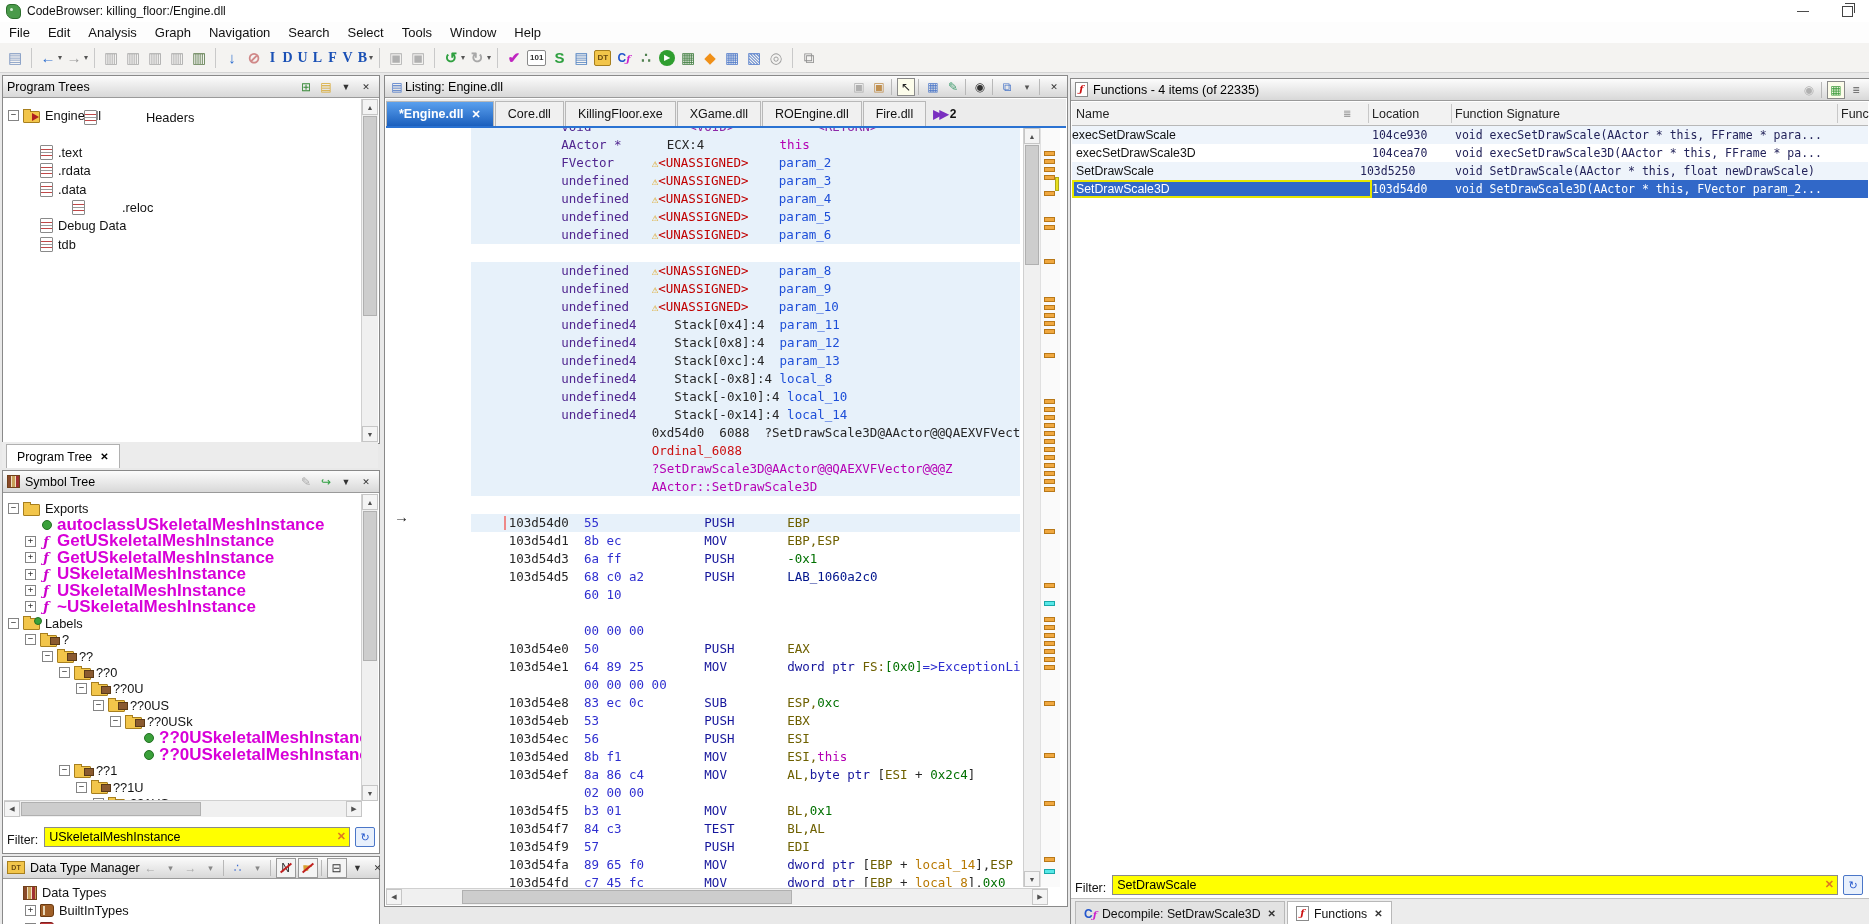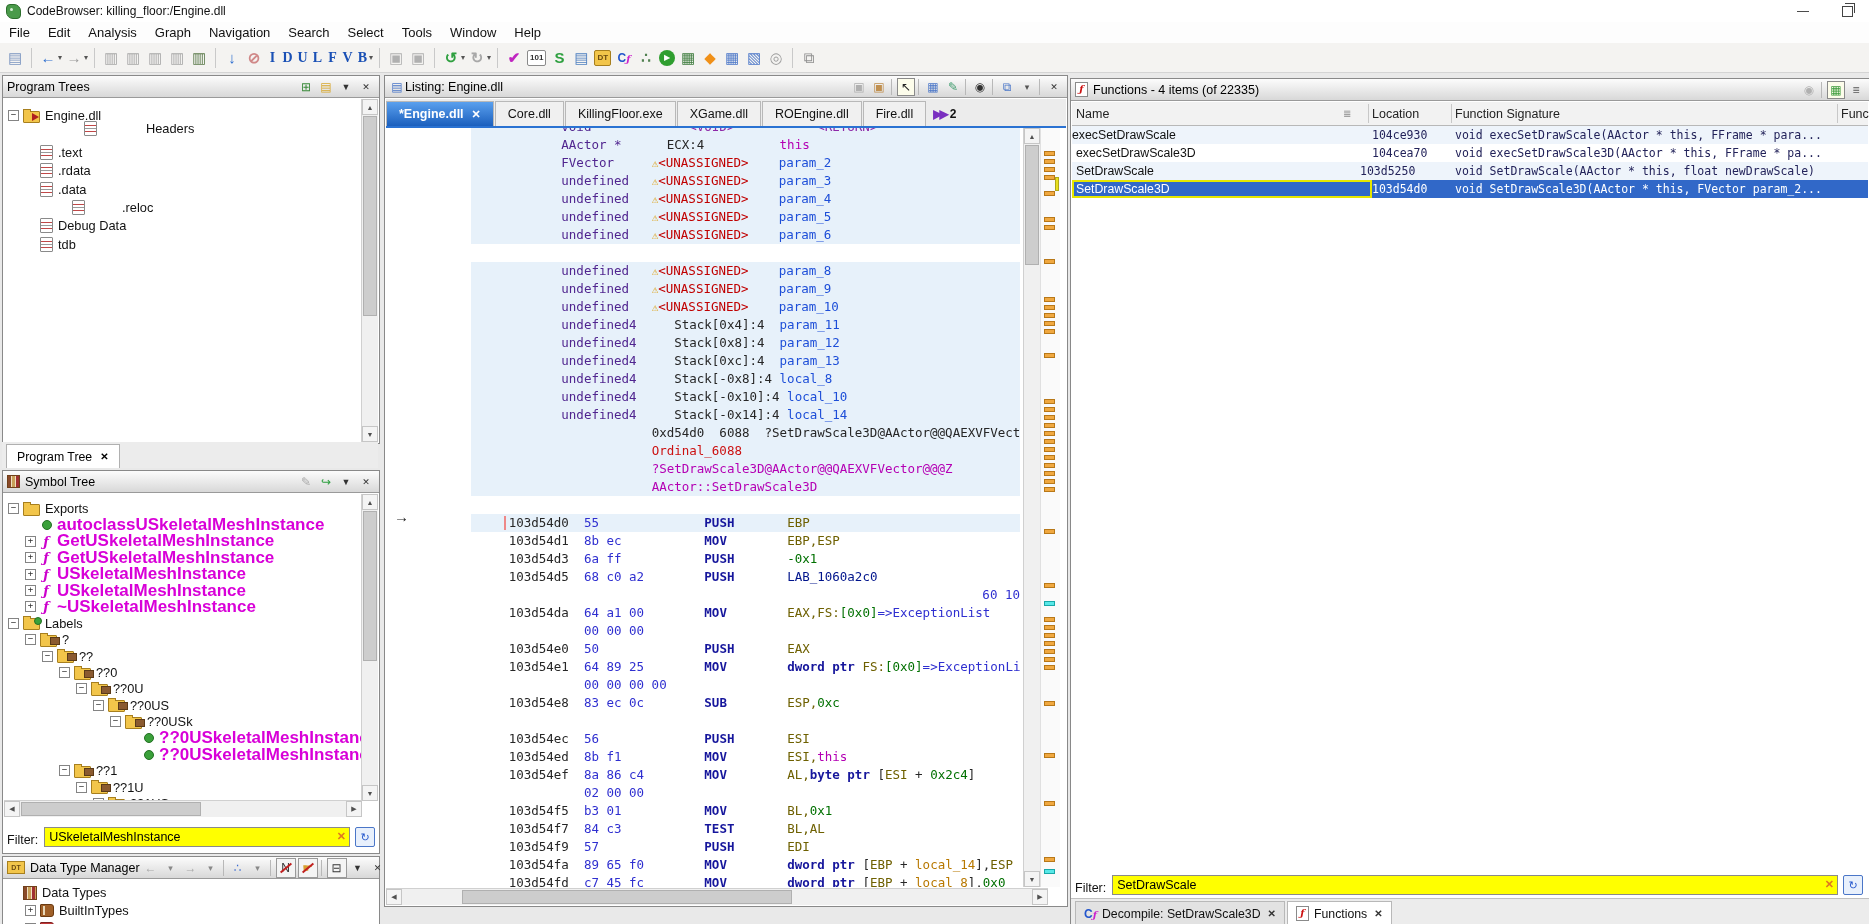--- a/index.html
+++ b/index.html
@@ -80,21 +80,21 @@
   .ltab-more{display:flex;align-items:center;padding:0 6px;font-size:12px;color:#111;font-weight:bold;height:24px;}
   .ltab-more .chev{color:#7a2fc0;font-size:12px;letter-spacing:-3px;margin-right:4px;}
   #lst-body{position:absolute;left:1px;top:52px;right:1px;bottom:19px;background:#fff;overflow:hidden;}
   #lst-lines{position:absolute;left:85px;top:0;width:549px;bottom:0;overflow:hidden;}
   .lst-ln{position:absolute;left:0;width:549px;height:18px;white-space:pre;font-family:"DejaVu Sans Mono",monospace;font-size:12.5px;line-height:18px;}
   .ln-s{background:#e7f1fa;}
   .ln-c{background:#e7f1fa;}
   .caret{position:absolute;left:33px;top:2px;width:2px;height:14px;background:#ee8888;}
   .sg-t{color:#50258f;} .sg-s{color:#262626;} .sg-p{color:#262626;} .sg-w{color:#dda014;font-size:11px;}
   .sg-u{color:#c00000;} .sg-v{color:#1d4ed8;} .sg-r{color:#6e6000;} .sg-i{color:#007000;}
-  .sg-b{color:#2f2fd0;} .sg-m{color:#16169c;font-weight:bold;} .sg-l{color:#00148c;} .sg-f{color:#2f2fd0;}
+  .sg-b{color:#2f2fd0;} .sg-m{color:#16169c;} .sg-l{color:#00148c;} .sg-f{color:#2f2fd0;}
   .sg-th{color:#b400b4;} .sg-g{color:#b400b4;} .sg-o{color:#cc1111;} .sg-a{color:#262626;} .sg-lc{color:#b87800;} .sg-rt{color:#8d28a8;}
   #lst-arrow{position:absolute;left:8px;top:380px;font-size:15px;font-weight:bold;color:#222;}
   #lst-annot{position:absolute;left:654px;top:0;width:19px;bottom:0;background:#fafafa;border-left:1px solid #e0e0e0;}
   .mark{position:absolute;left:3px;width:11px;height:5px;background:#f0a840;border:1px solid #b87818;box-sizing:border-box;}
   .mark.c{background:#58e8e8;border-color:#18a8a8;}
   .mark.y{left:14px;width:4px;height:14px;background:#e8e020;border-color:#b0a818;}
   
   #fn-colhdr{position:absolute;left:1px;top:23px;right:1px;height:23px;background:#f2f2f2;border-bottom:1px solid #b8b8b8;}
   .fn-col{position:absolute;top:0;height:23px;display:flex;align-items:center;font-size:12.5px;color:#222;}
   .fn-divider{position:absolute;top:2px;width:1px;height:19px;background:#c8c8c8;}
@@ -207,21 +207,21 @@
           <span class="h-ico" style="color: rgb(51, 51, 51); font-size: 9px;">▼</span>
           <span class="h-ico" style="color: rgb(51, 51, 51); font-size: 9px;">✕</span>
         </span>
     </div>
     <div class="tree" style="left:1px;top:23px;right:17px;bottom:1px;">
         <div class="tree-row" style="top: 8px; left: 4px;">
           <span class="expander">−</span>
           <span class="ico ico-folder-arrow"></span>
           <span class="tree-label">Engine.dll</span>
         </div>
-        <div class="tree-row" style="top: 21px; left: 21px; gap: 44px;">
+        <div class="tree-row" style="top: 10px; left: 21px; gap: 44px;">
           <span class="exp-space"></span>
           <span class="ico ico-frag"></span>
           <span class="tree-label">Headers</span>
         </div>
         <div class="tree-row" style="top: 44.8px; left: 21px;">
           <span class="exp-space"></span>
           <span class="ico ico-frag"></span>
           <span class="tree-label">.text</span>
         </div>
         <div class="tree-row" style="top: 63.2px; left: 21px;">
@@ -495,27 +495,27 @@
           <div class="lst-ln ln-s" style="top: 278px;"><span class="sg-t">            undefined4</span><span class="sg-p">     </span><span class="sg-s">Stack[-0x14]:4</span><span class="sg-p"> </span><span class="sg-v">local_14</span></div>
           <div class="lst-ln ln-s" style="top: 296px;"><span class="sg-p">                        </span><span class="sg-p">0xd54d0  6088  ?SetDrawScale3D@AActor@@QAEXVFVecto</span></div>
           <div class="lst-ln ln-s" style="top: 314px;"><span class="sg-p">                        </span><span class="sg-o">Ordinal_6088</span><span class="sg-p">                                     </span></div>
           <div class="lst-ln ln-s" style="top: 332px;"><span class="sg-p">                        </span><span class="sg-g">?SetDrawScale3D@AActor@@QAEXVFVector@@@Z</span></div>
           <div class="lst-ln ln-s" style="top: 350px;"><span class="sg-p">                        </span><span class="sg-g">AActor::SetDrawScale3D</span></div>
           <div class="lst-ln" style="top: 368px;"></div>
           <div class="lst-ln ln-c" style="top: 386px;"><span class="caret"></span><span class="sg-a">     103d54d0</span><span class="sg-p">  </span><span class="sg-b">55              </span><span class="sg-m">PUSH       </span><span class="sg-r">EBP</span></div>
           <div class="lst-ln" style="top: 404px;"><span class="sg-a">     103d54d1</span><span class="sg-p">  </span><span class="sg-b">8b ec           </span><span class="sg-m">MOV        </span><span class="sg-r">EBP,ESP</span></div>
           <div class="lst-ln" style="top: 422px;"><span class="sg-a">     103d54d3</span><span class="sg-p">  </span><span class="sg-b">6a ff           </span><span class="sg-m">PUSH       </span><span class="sg-i">-0x1</span></div>
           <div class="lst-ln" style="top: 440px;"><span class="sg-a">     103d54d5</span><span class="sg-p">  </span><span class="sg-b">68 c0 a2        </span><span class="sg-m">PUSH       </span><span class="sg-l">LAB_1060a2c0</span></div>
-          <div class="lst-ln" style="top: 458px; text-align: right;"><span class="sg-b">               60 10</span></div>
-          <div class="lst-ln" style="top: 476px;"><span class="sg-a">     103d54da</span><span class="sg-p">  </span><span class="sg-b">64 a1 00        </span><span class="sg-m">MOV        </span><span class="sg-r">EAX,FS:</span><span class="sg-i">[0x0]</span><span class="sg-f">=&gt;ExceptionList</span></div>
+          <div class="lst-ln" style="top: 458px;"><span class="sg-b">               60 10</span></div>
           <div class="lst-ln" style="top: 494px;"><span class="sg-b">               00 00 00</span></div>
           <div class="lst-ln" style="top: 512px;"><span class="sg-a">     103d54e0</span><span class="sg-p">  </span><span class="sg-b">50              </span><span class="sg-m">PUSH       </span><span class="sg-r">EAX</span></div>
           <div class="lst-ln" style="top: 530px;"><span class="sg-a">     103d54e1</span><span class="sg-p">  </span><span class="sg-b">64 89 25        </span><span class="sg-m">MOV        </span><span class="sg-m">dword ptr </span><span class="sg-r">FS:</span><span class="sg-i">[0x0]</span><span class="sg-f">=&gt;ExceptionList,</span></div>
           <div class="lst-ln" style="top: 548px;"><span class="sg-b">               00 00 00 00</span></div>
           <div class="lst-ln" style="top: 566px;"><span class="sg-a">     103d54e8</span><span class="sg-p">  </span><span class="sg-b">83 ec 0c        </span><span class="sg-m">SUB        </span><span class="sg-r">ESP,</span><span class="sg-i">0xc</span></div>
+          <div class="lst-ln" style="top: 584px;"><span class="sg-a">     103d54eb</span><span class="sg-p">  </span><span class="sg-b">53              </span><span class="sg-m">PUSH       </span><span class="sg-r">EBX</span></div>
           <div class="lst-ln" style="top: 602px;"><span class="sg-a">     103d54ec</span><span class="sg-p">  </span><span class="sg-b">56              </span><span class="sg-m">PUSH       </span><span class="sg-r">ESI</span></div>
           <div class="lst-ln" style="top: 620px;"><span class="sg-a">     103d54ed</span><span class="sg-p">  </span><span class="sg-b">8b f1           </span><span class="sg-m">MOV        </span><span class="sg-r">ESI,</span><span class="sg-th">this</span></div>
           <div class="lst-ln" style="top: 638px;"><span class="sg-a">     103d54ef</span><span class="sg-p">  </span><span class="sg-b">8a 86 c4        </span><span class="sg-m">MOV        </span><span class="sg-r">AL,</span><span class="sg-m">byte ptr </span><span class="sg-p">[</span><span class="sg-r">ESI</span><span class="sg-p"> + </span><span class="sg-i">0x2c4</span><span class="sg-p">]</span></div>
           <div class="lst-ln" style="top: 656px;"><span class="sg-b">               02 00 00</span></div>
           <div class="lst-ln" style="top: 674px;"><span class="sg-a">     103d54f5</span><span class="sg-p">  </span><span class="sg-b">b3 01           </span><span class="sg-m">MOV        </span><span class="sg-r">BL,</span><span class="sg-i">0x1</span></div>
           <div class="lst-ln" style="top: 692px;"><span class="sg-a">     103d54f7</span><span class="sg-p">  </span><span class="sg-b">84 c3           </span><span class="sg-m">TEST       </span><span class="sg-r">BL,AL</span></div>
           <div class="lst-ln" style="top: 710px;"><span class="sg-a">     103d54f9</span><span class="sg-p">  </span><span class="sg-b">57              </span><span class="sg-m">PUSH       </span><span class="sg-r">EDI</span></div>
           <div class="lst-ln" style="top: 728px;"><span class="sg-a">     103d54fa</span><span class="sg-p">  </span><span class="sg-b">89 65 f0        </span><span class="sg-m">MOV        </span><span class="sg-m">dword ptr </span><span class="sg-p">[</span><span class="sg-r">EBP</span><span class="sg-p"> + </span><span class="sg-lc">local_14</span><span class="sg-p">],</span><span class="sg-r">ESP</span></div>
           <div class="lst-ln" style="top: 746px;"><span class="sg-a">     103d54fd</span><span class="sg-p">  </span><span class="sg-b">c7 45 fc        </span><span class="sg-m">MOV        </span><span class="sg-m">dword ptr </span><span class="sg-p">[</span><span class="sg-r">EBP</span><span class="sg-p"> + </span><span class="sg-lc">local_8</span><span class="sg-p">],</span><span class="sg-i">0x0</span></div>
         </div>

